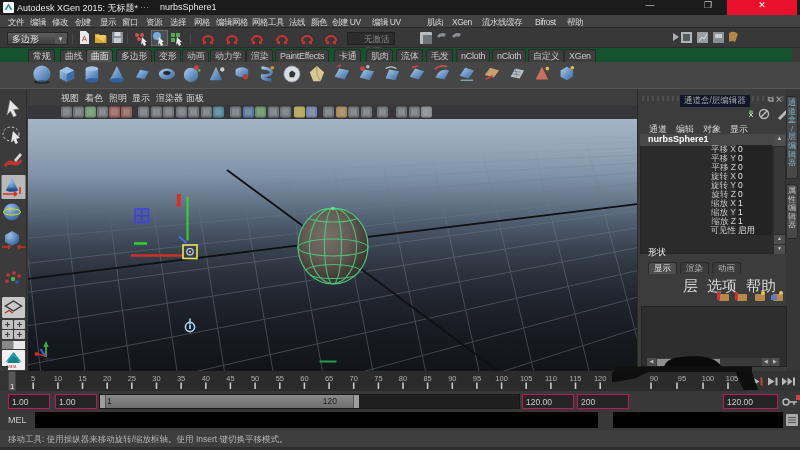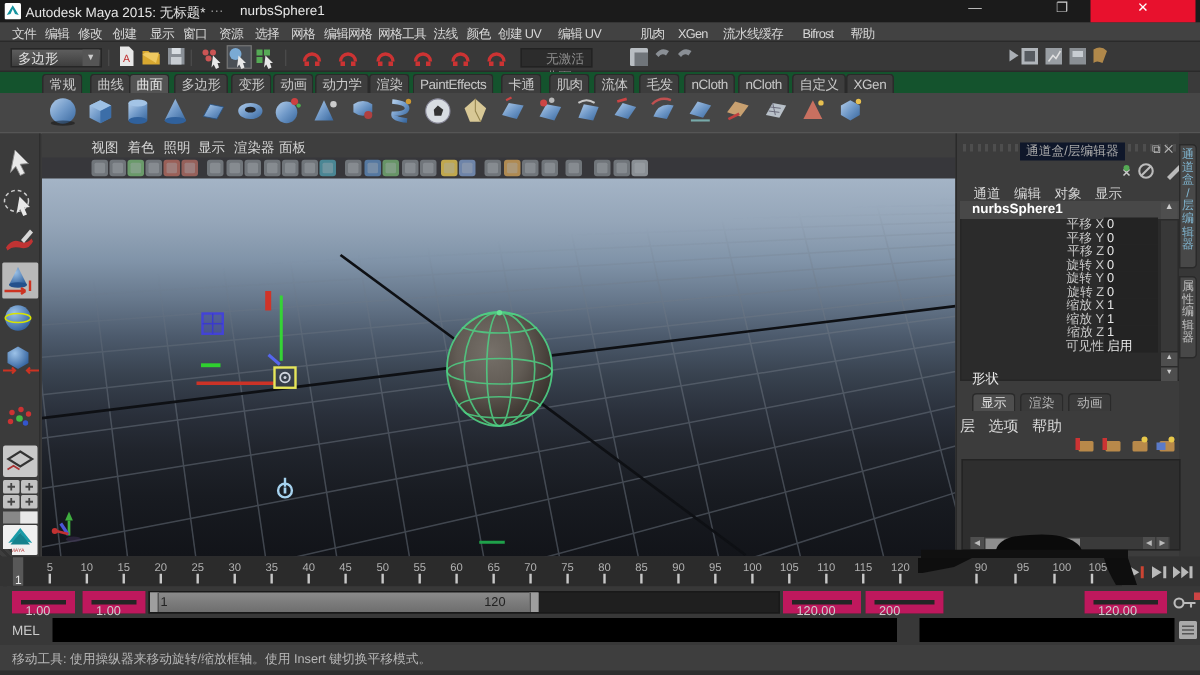--- a/index.html
+++ b/index.html
@@ -23,37 +23,37 @@
 #rightpanel{position:absolute;left:637px;top:0;width:163px;height:282px;background:#3c3c3c;border-left:1px solid #2a2a2a}
 #vtabs{position:absolute;left:786px;top:0;width:14px;height:282px;background:#373737}
 .vtab{position:absolute;left:0;width:12px;background:#484848;border:1px solid #2a2a2a;color:#7fb4cf;font-size:8px;
  line-height:8.6px;text-align:center;padding-top:2px;border-radius:0 3px 3px 0}
 .crow{position:absolute;left:641px;width:133px;height:9px;font-size:8.5px;color:#c8c8c8;line-height:9px}
 .clab{position:absolute;right:38px;top:0}
 .cval{position:absolute;left:97px;top:0;color:#e8e8e8}
 .cfield{position:absolute;left:736px;width:36px;height:9px;background:#232323}
 #timeline{position:absolute;left:0;top:371px;width:800px;height:20px;background:#333}
 #rangerow{position:absolute;left:0;top:391px;width:800px;height:20px;background:#383838}
-.numbox{position:absolute;top:3px;height:15px;background:#252525;border:6px solid #be185d;color:#cccccc;font-size:8.5px;line-height:14px;padding-left:3px}
+.numbox{position:absolute;top:3px;height:15px;background:#252525;border:1px solid #be185d;color:#cccccc;font-size:8.5px;line-height:14px;padding-left:3px}
 #cmdline{position:absolute;left:0;top:411px;width:800px;height:19px;background:#383838}
 #helpline{position:absolute;left:0;top:430px;width:800px;height:17px;background:#3e3e3e;color:#b6b6b6;font-size:9px}
 .winbtn{position:absolute;top:0;height:15px;color:#cccccc;font-size:9px;text-align:center}
 .menudiv{position:absolute;top:3px;width:1px;height:13px;background:#2c2c2c;border-right:1px solid #4a4a4a}
 .ddown{position:absolute;left:7px;top:4px;width:61px;height:13px;background:linear-gradient(#5e5e5e,#3e3e3e);border:1px solid #262626;color:#e0e0e0;font-size:9px;line-height:12px;padding-left:4px}
 .field{position:absolute;background:#2c2c2c;border:1px solid #222;color:#8f8f8f;font-size:8.5px}
 </style></head>
 <body>
 <div id="root">
 
 <div id="titlebar">
  <svg width="11" height="11" viewBox="0 0 11 11" style="position:absolute;left:3px;top:2px">
         <rect width="11" height="11" fill="#fff" rx="1"></rect>
         <path d="M5.5,1.5 l4,6.5 -2.5,-0.6 -1.5,-3.4 -1.5,3.4 -2.5,0.6 Z" fill="#16949f"></path>
       </svg>
- <span style="position:absolute;left:17px;top:2px">Autodesk Maya 2015: 无标题*</span>
+ <span style="position:absolute;left:17px;top:2px">Autodesk XGen 2015: 无标题*</span>
  <span style="position:absolute;left:140px;top:2px;color:#9a9a9a">···</span>
  <span style="position:absolute;left:160px;top:2px">nurbsSphere1</span>
  <span class="winbtn" style="left:642px;width:16px">—</span>
  <span class="winbtn" style="left:700px;width:16px">❐</span>
  <div class="winbtn" style="left:727px;width:70px;background:#e8112d;color:#fff">✕</div>
 </div>
 
 <div id="menubar">
       <span style="left:8px">文件</span>
       <span style="left:30px">编辑</span>
@@ -582,21 +582,21 @@
 <div class="crow" style="top:226px">
       <span class="clab">可见性</span>
       <span class="cval">启用</span>
     </div>
 
 <div style="position:absolute;left:641px;top:262px;width:145px;height:13px">
   <span style="position:absolute;left:7px;top:0;background:#4e4e4e;border:1px solid #2a2a2a;border-bottom:none;border-radius:3px 3px 0 0;font-size:8.5px;color:#e0e0e0;padding:0 5px;height:12px">显示</span>
   <span style="position:absolute;left:39px;top:0;background:#3a3a3a;border:1px solid #2a2a2a;border-bottom:none;border-radius:3px 3px 0 0;font-size:8.5px;color:#b8b8b8;padding:0 5px;height:12px">渲染</span>
   <span style="position:absolute;left:71px;top:0;background:#3a3a3a;border:1px solid #2a2a2a;border-bottom:none;border-radius:3px 3px 0 0;font-size:8.5px;color:#b8b8b8;padding:0 5px;height:12px">动画</span>
 </div>
-<div style="position:absolute;left:640px;top:277px;font-size:10px;color:#d6d6d6">层<span style="margin-left:9px">选项</span><span style="margin-left:9px">帮助</span></div>
+<div style="position:absolute;left:683px;top:277px;font-size:15px;color:#d6d6d6">层<span style="margin-left:9px">选项</span><span style="margin-left:9px">帮助</span></div>
 <svg width="75" height="14" viewBox="0 0 75 14" style="position:absolute;left:716px;top:290px">
  <g fill="#b8894a">
         <rect x="3" y="4" width="10" height="7" rx="1"></rect>
         <rect x="21" y="4" width="10" height="7" rx="1"></rect>
         <rect x="39" y="4" width="10" height="7" rx="1"></rect>
         <rect x="57" y="4" width="10" height="7" rx="1"></rect>
       </g>
  <rect x="1" y="2" width="3" height="8" fill="#cc3333"></rect>
       <rect x="19" y="2" width="3" height="8" fill="#cc3333"></rect>
  <circle cx="47" cy="3" r="2" fill="#e8c84a"></circle>

